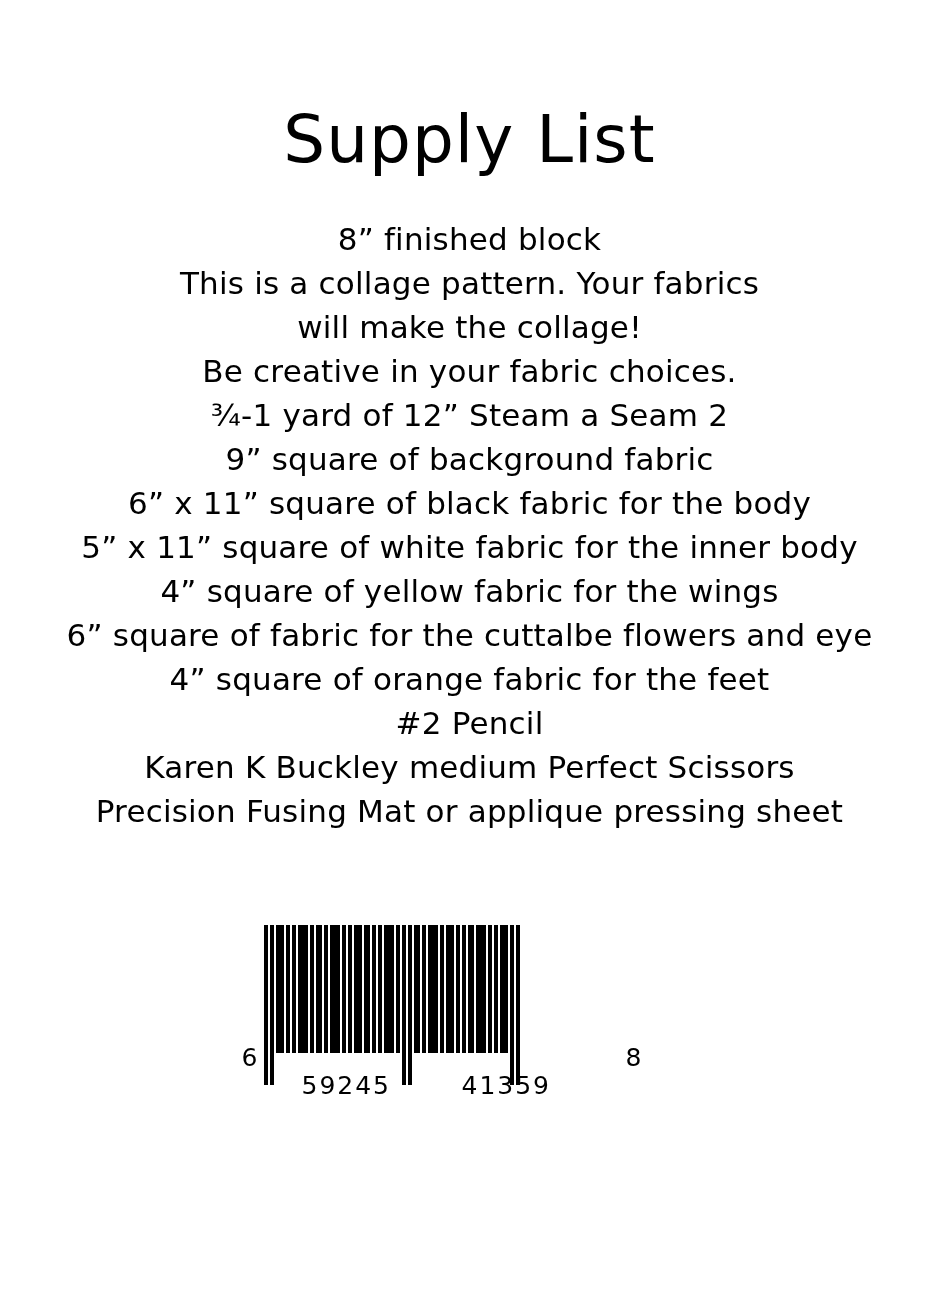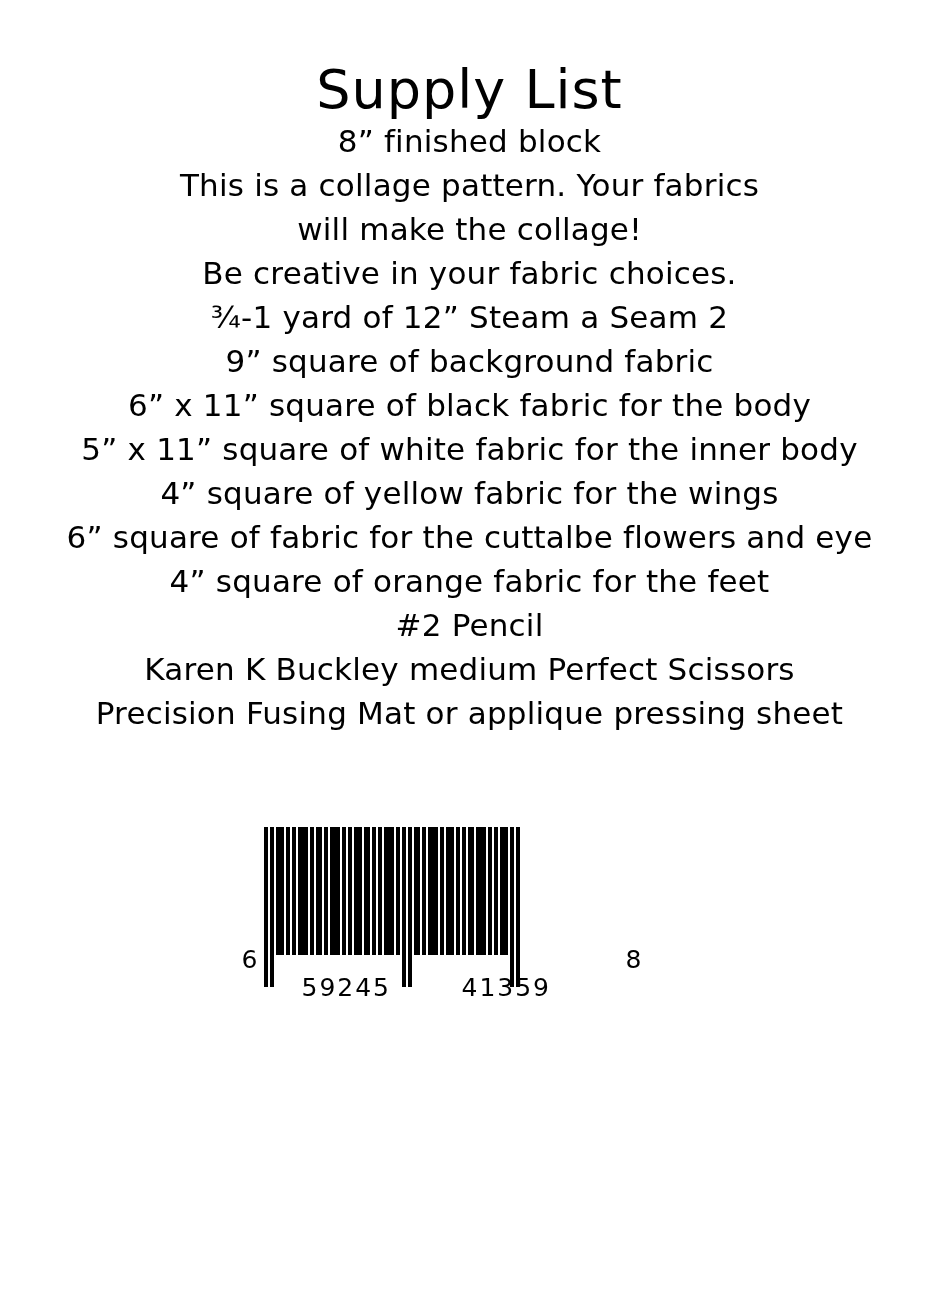--- a/index.html
+++ b/index.html
@@ -17,29 +17,30 @@
   }
   .page {
     width: 939px;
     height: 1300px;
     box-sizing: border-box;
     display: flex;
     flex-direction: column;
     align-items: center;
   }
   .title {
-    margin-top: 60px;
+    margin-top: 104px;
     font-family: "DejaVu Sans", sans-serif;
-    font-size: 54px;
+    font-size: 66px;
     font-weight: 400;
     letter-spacing: 1px;
     text-align: center;
     line-height: 1.1;
   }
   .supply-lines {
+    margin-top: 40px;
     width: 100%;
     text-align: center;
   }
   .supply-line {
     font-size: 31px;
     line-height: 44px;
     letter-spacing: 0.2px;
     white-space: nowrap;
   }
   .barcode-area {

